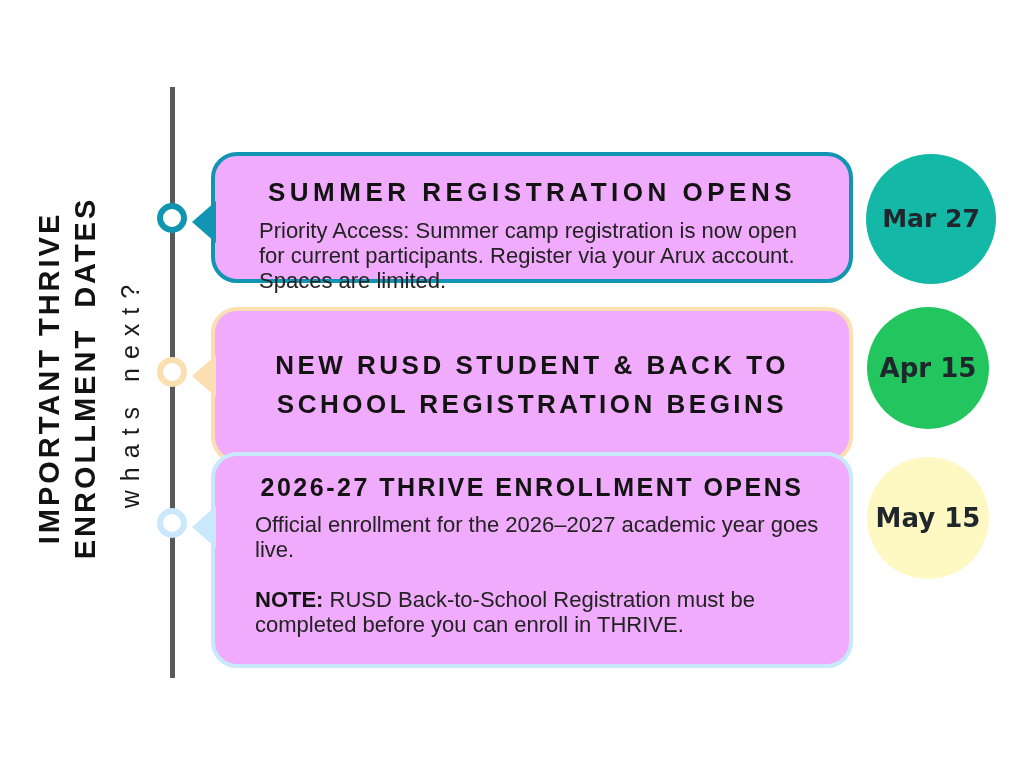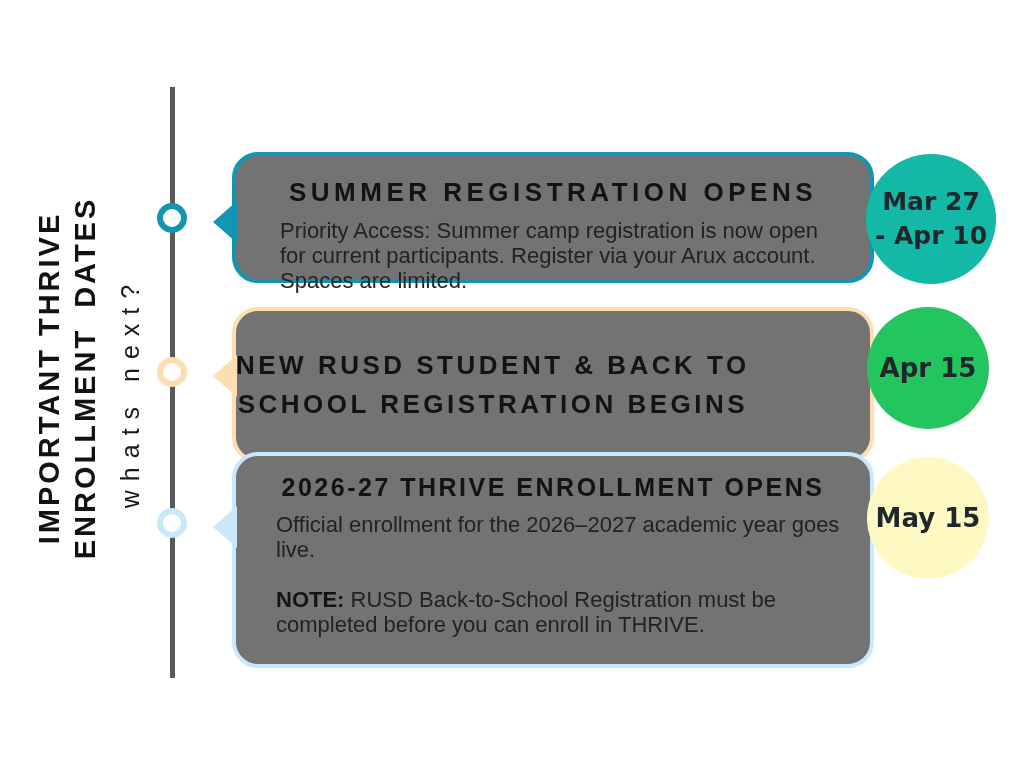--- a/index.html
+++ b/index.html
@@ -28,26 +28,26 @@
   .node {
     position: absolute; width: 30px; height: 30px; border-radius: 50%;
     background: #ffffff; transform: translate(-50%, -50%);
   }
   .node1 { left: 172px; top: 218px; border: 6px solid #1295b2; }
   .node2 { left: 172px; top: 372px; border: 6px solid #fbdfb2; }
   .node3 { left: 172px; top: 523px; border: 6px solid #c9e8fb; }
 
   
   .card {
-    position: absolute; left: 232px; width: 642px;
-    background: #737373; border-radius: 26px; border: 4px solid;
+    position: absolute; left: 211px; width: 642px;
+    background: #f0abfc; border-radius: 26px; border: 4px solid;
   }
   .card1 { top: 152px; height: 131px; border-color: #1295b2; }
   .card2 { top: 307px; height: 156px; border-color: #fbdfb2;
-           display: flex; align-items: center; }
+           display: flex; align-items: center; justify-content: center; }
   .card3 { top: 452px; height: 216px; border-color: #c9e8fb; }
 
   .tail {
     position: absolute; left: -23px; width: 0; height: 0;
     border-top: 21px solid transparent; border-bottom: 21px solid transparent;
     border-right: 24px solid;
   }
   .card1 .tail { top: 45px; border-right-color: #1295b2; }
   .card2 .tail { top: 44px; border-right-color: #fbdfb2; }
   .card3 .tail { top: 50px; border-right-color: #c9e8fb; }
@@ -117,19 +117,18 @@
     <div class="card-title">2026-27 THRIVE ENROLLMENT OPENS</div>
     <div class="card-body">
       <div class="para-intro">Official enrollment for the 2026–2027 academic year goes live.</div>
       <div class="para-note"><span class="bold-label">NOTE:</span><span> RUSD Back-to-School Registration must be completed before you can enroll in THRIVE.</span></div>
     </div>
   </div>
 
   <div class="date-circle date1">
     <div>
       <div>Mar 27</div>
-      <div>- Apr 10</div>
     </div>
   </div>
   <div class="date-circle date2">Apr 15</div>
   <div class="date-circle date3">May 15</div>
 
 </div>
 
 </body></html>

